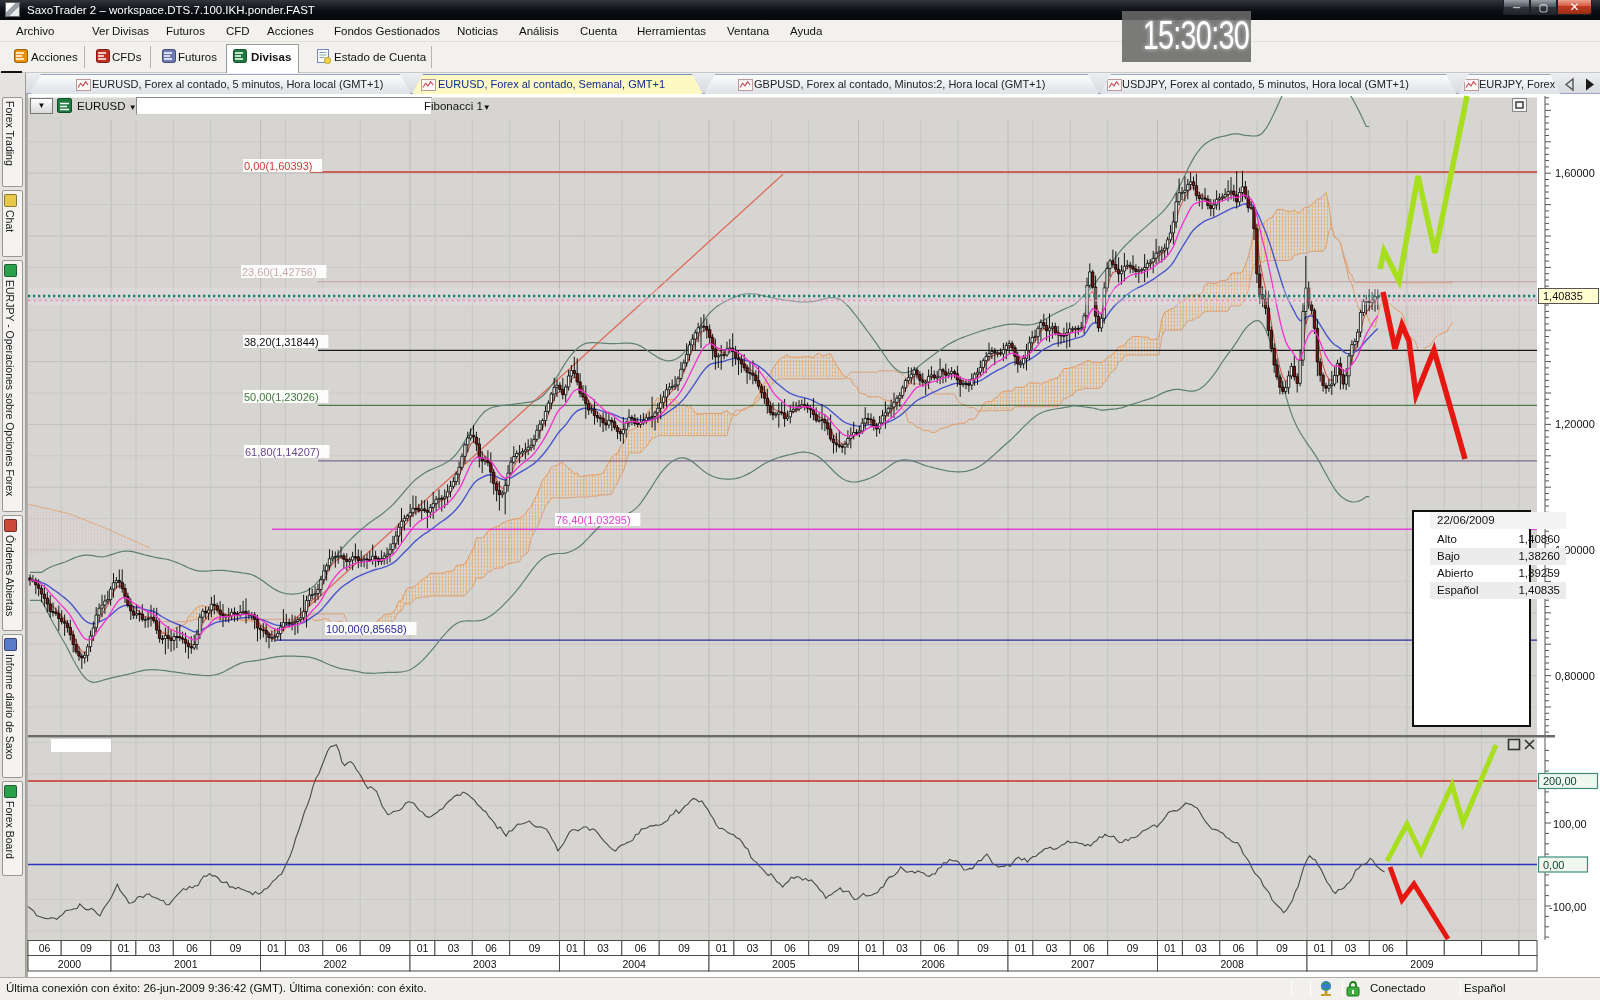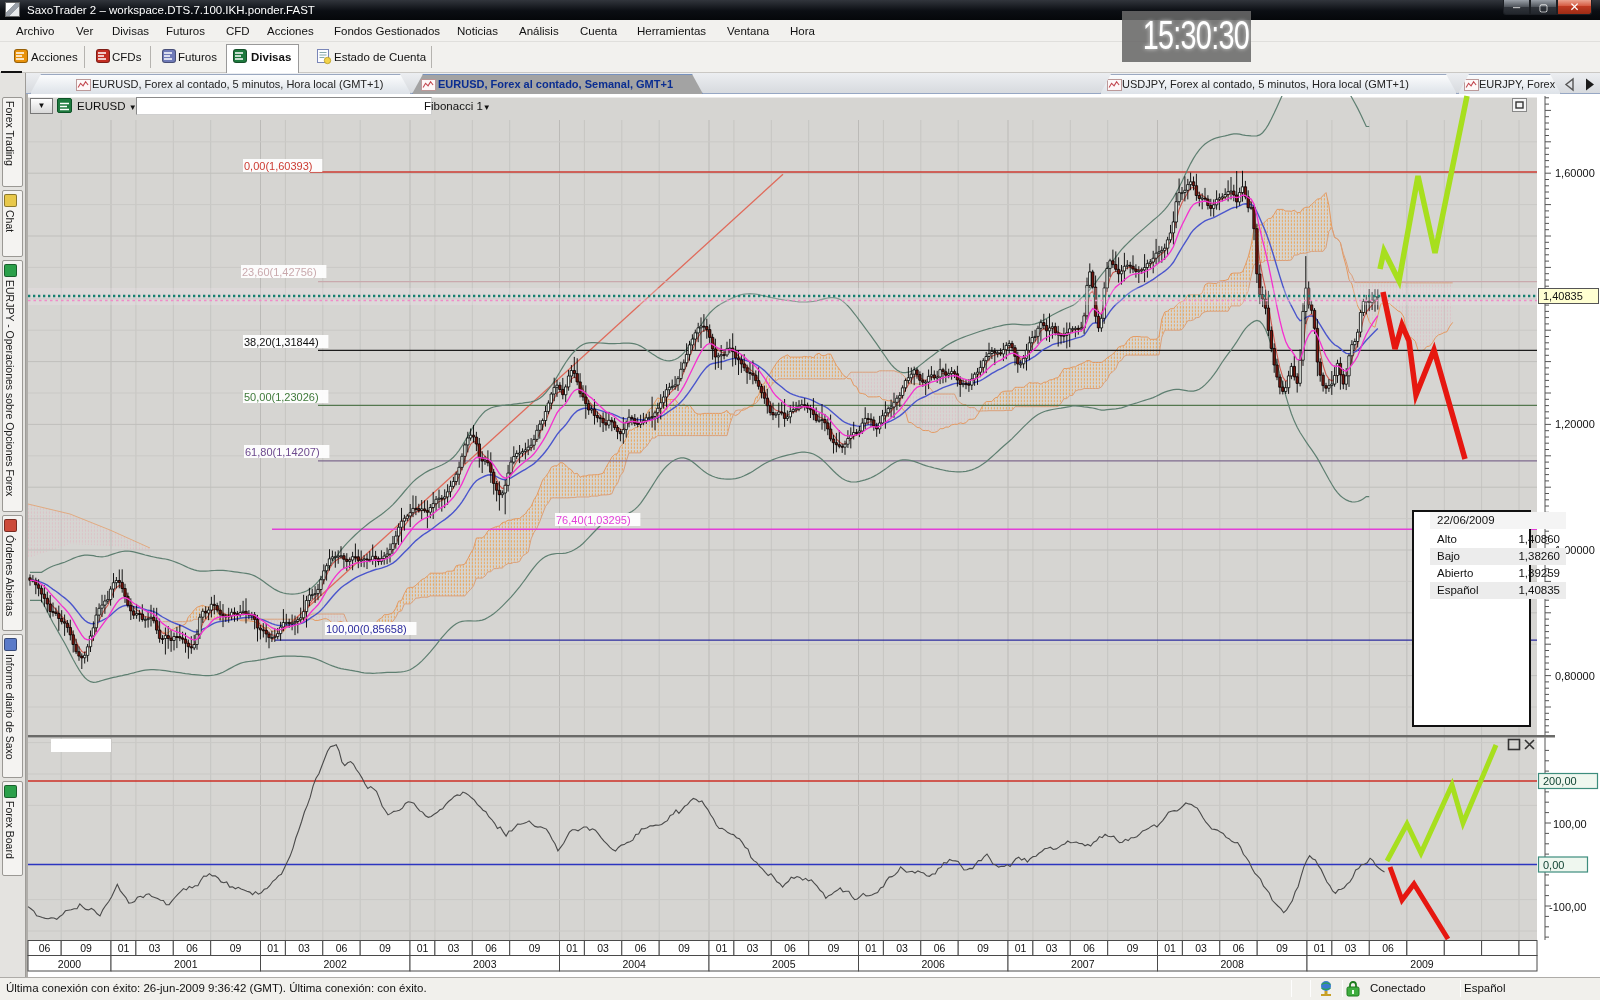--- a/index.html
+++ b/index.html
@@ -19,21 +19,21 @@
 .mi{position:absolute;top:25px;font-size:11.5px;color:#111}
 
 #toolbar{left:0;top:42px;width:1600px;height:31px;background:#f2f1ee;border-bottom:1px solid #cac8c4}
 .tbtxt{position:absolute;top:51px;font-size:11.5px;color:#111}
 .tbsep{position:absolute;top:46px;width:1px;height:22px;background:#b5b3af}
 .tbicon{position:absolute;top:49px;width:14px;height:14px;border-radius:3px}
 #divtab{position:absolute;left:226px;top:44px;width:73px;height:29px;background:#fff;border:1px solid #999;border-bottom:none}
 
 #tabbar{left:26px;top:73px;width:1574px;height:21px;background:linear-gradient(#eceef1,#d7dade);border-bottom:1px solid #96a7c4}
 .tab{position:absolute;top:74px;height:20px;background:linear-gradient(#fbfcfd,#dde2e8);border:1px solid #9aa8c0;border-bottom:none;clip-path:polygon(11px 0,calc(100% - 11px) 0,100% 100%,0 100%);font-size:11px;color:#222;white-space:nowrap;overflow:hidden}
-.tab.active{background:#a3a3a3;border-color:#7691bd;color:#0a2d91;font-weight:bold;z-index:3}
+.tab.active{background:#fef9c3;border-color:#7691bd;color:#0a2d91;font-weight:normal;z-index:3}
 .tab .lbl{position:absolute;top:3px;left:22px}
 .tabicon{position:absolute;left:4px;top:4px;width:15px;height:12px;background:#fdf9f9;border:1px solid #b99}
 
 #sidebar{left:0;top:73px;width:26px;height:904px;background:#e4e3e0;border-right:1px solid #9e9c98}
 .sbtn{position:absolute;left:2px;width:21px;background:#f4f3f1;border:1px solid #9a9894;border-radius:2px}
 .sbtxt{position:absolute;left:4px;writing-mode:vertical-rl;font-size:10.5px;color:#1a1a1a;white-space:nowrap}
 .sbicon{position:absolute;left:4px;width:13px;height:13px;border-radius:2px}
 
 #chartsvg{left:26px;top:94px}
 
@@ -59,32 +59,32 @@
 </style></head><body>
 <div id="page">
 <div id="titlebar" class="abs"></div>
     <div id="titleicon" class="abs"></div>
     <div id="titletext" class="abs">SaxoTrader 2 – workspace.DTS.7.100.IKH.ponder.FAST</div>
     <div id="btnmin" class="abs winbtn">─</div>
     <div id="btnmax" class="abs winbtn">▢</div>
     <div id="btnclose" class="abs winbtn" style="font-size:12px">✕</div>
     <div id="menubar" class="abs"></div>
     <div class="mi" style="left:16px">Archivo</div>
-    <div class="mi" style="left:76px">Ver</div>
+    <div class="mi" style="left:92px">Ver</div>
     <div class="mi" style="left:112px">Divisas</div>
     <div class="mi" style="left:166px">Futuros</div>
     <div class="mi" style="left:226px">CFD</div>
     <div class="mi" style="left:267px">Acciones</div>
     <div class="mi" style="left:334px">Fondos Gestionados</div>
     <div class="mi" style="left:457px">Noticias</div>
     <div class="mi" style="left:519px">Análisis</div>
     <div class="mi" style="left:580px">Cuenta</div>
     <div class="mi" style="left:637px">Herramientas</div>
     <div class="mi" style="left:727px">Ventana</div>
-    <div class="mi" style="left:790px">Hora</div>
+    <div class="mi" style="left:790px">Ayuda</div>
     <div id="toolbar" class="abs"></div>
     <div class="abs" style="left:1px;top:71px;width:21px;height:24px;background:#f8f8f6;border:2px solid #111"></div>
     <svg class="abs" style="left:3px;top:74px" width="17" height="19">
       <polygon points="8.5,0.5 15.5,7.5 1.5,7.5" fill="#22aa22" stroke="#115511" stroke-width="0.8"></polygon>
       <polygon points="2.5,10.5 14.5,10.5 8.5,17" fill="#dd1111" stroke="#661111" stroke-width="0.8"></polygon>
     </svg>
     <div id="divtab" class="abs"></div>
     <div class="tbicon abs" style="left:14px;background:#e8920a;border:1px solid rgba(0,0,0,.35)"></div>
     <svg class="abs" style="left:15px;top:51px" width="12" height="10">
       <path d="M1 2h8M1 5h6M1 8h8" stroke="#fff" stroke-width="1.5"></path>
@@ -121,20 +121,27 @@
         <polyline points="1,9 4,4 7,7 10,2 13,6" fill="none" stroke="#c2474f" stroke-width="1.3"></polyline>
       </svg>
       <span class="lbl" style="left:61px">EURUSD, Forex al contado, 5 minutos, Hora local (GMT+1)</span>
     </div>
     <div class="tab active abs" style="left:412px;width:291px">
       <svg class="tabicon" viewBox="0 0 15 12" style="left:8px">
         <rect width="15" height="12" fill="#fdf8f8"></rect>
         <polyline points="1,9 4,4 7,7 10,2 13,6" fill="none" stroke="#c2474f" stroke-width="1.3"></polyline>
       </svg>
       <span class="lbl" style="left:25px">EURUSD, Forex al contado, Semanal, GMT+1</span>
+    </div>
+    <div class="tab abs" style="left:704px;width:395px">
+      <svg class="tabicon" viewBox="0 0 15 12" style="left:33px">
+        <rect width="15" height="12" fill="#fdf8f8"></rect>
+        <polyline points="1,9 4,4 7,7 10,2 13,6" fill="none" stroke="#c2474f" stroke-width="1.3"></polyline>
+      </svg>
+      <span class="lbl" style="left:49px">GBPUSD, Forex al contado, Minutos:2, Hora local (GMT+1)</span>
     </div>
     <div class="tab abs" style="left:1100px;width:357px">
       <svg class="tabicon" viewBox="0 0 15 12" style="left:6px">
         <rect width="15" height="12" fill="#fdf8f8"></rect>
         <polyline points="1,9 4,4 7,7 10,2 13,6" fill="none" stroke="#c2474f" stroke-width="1.3"></polyline>
       </svg>
       <span class="lbl" style="left:21px">USDJPY, Forex al contado, 5 minutos, Hora local (GMT+1)</span>
     </div>
     <div class="tab abs" style="left:1458px;width:103px">
       <svg class="tabicon" viewBox="0 0 15 12" style="left:5px">

